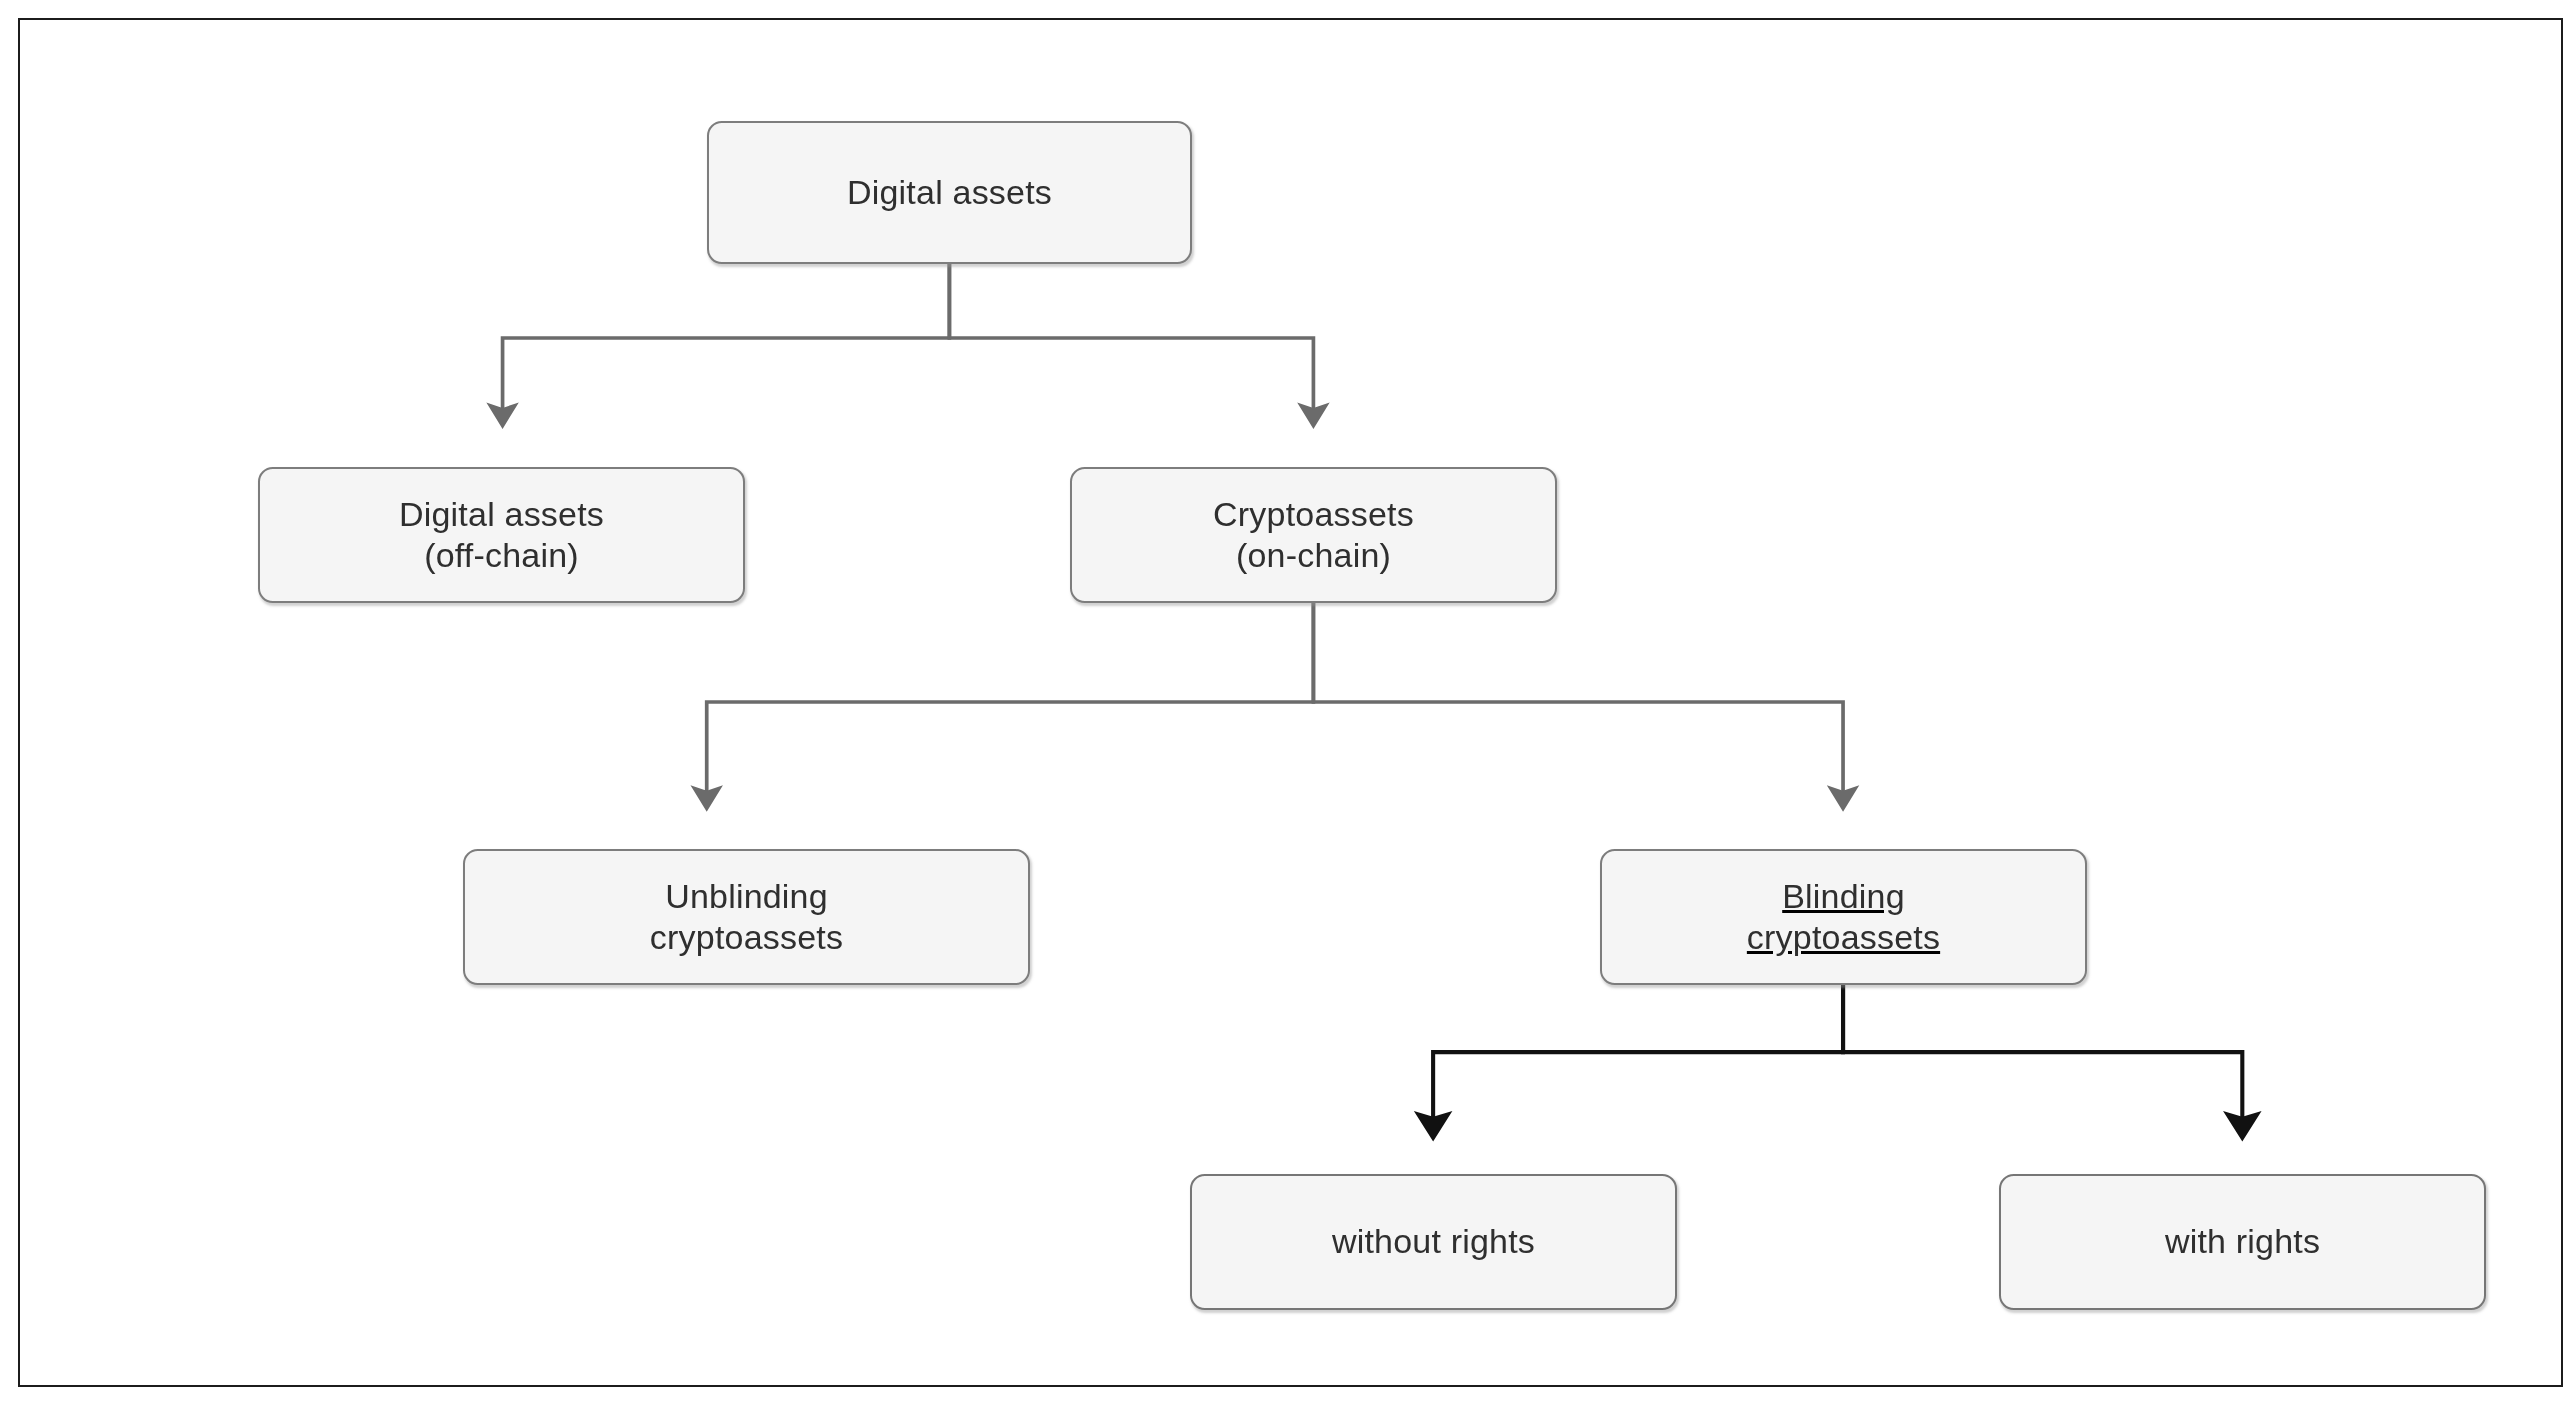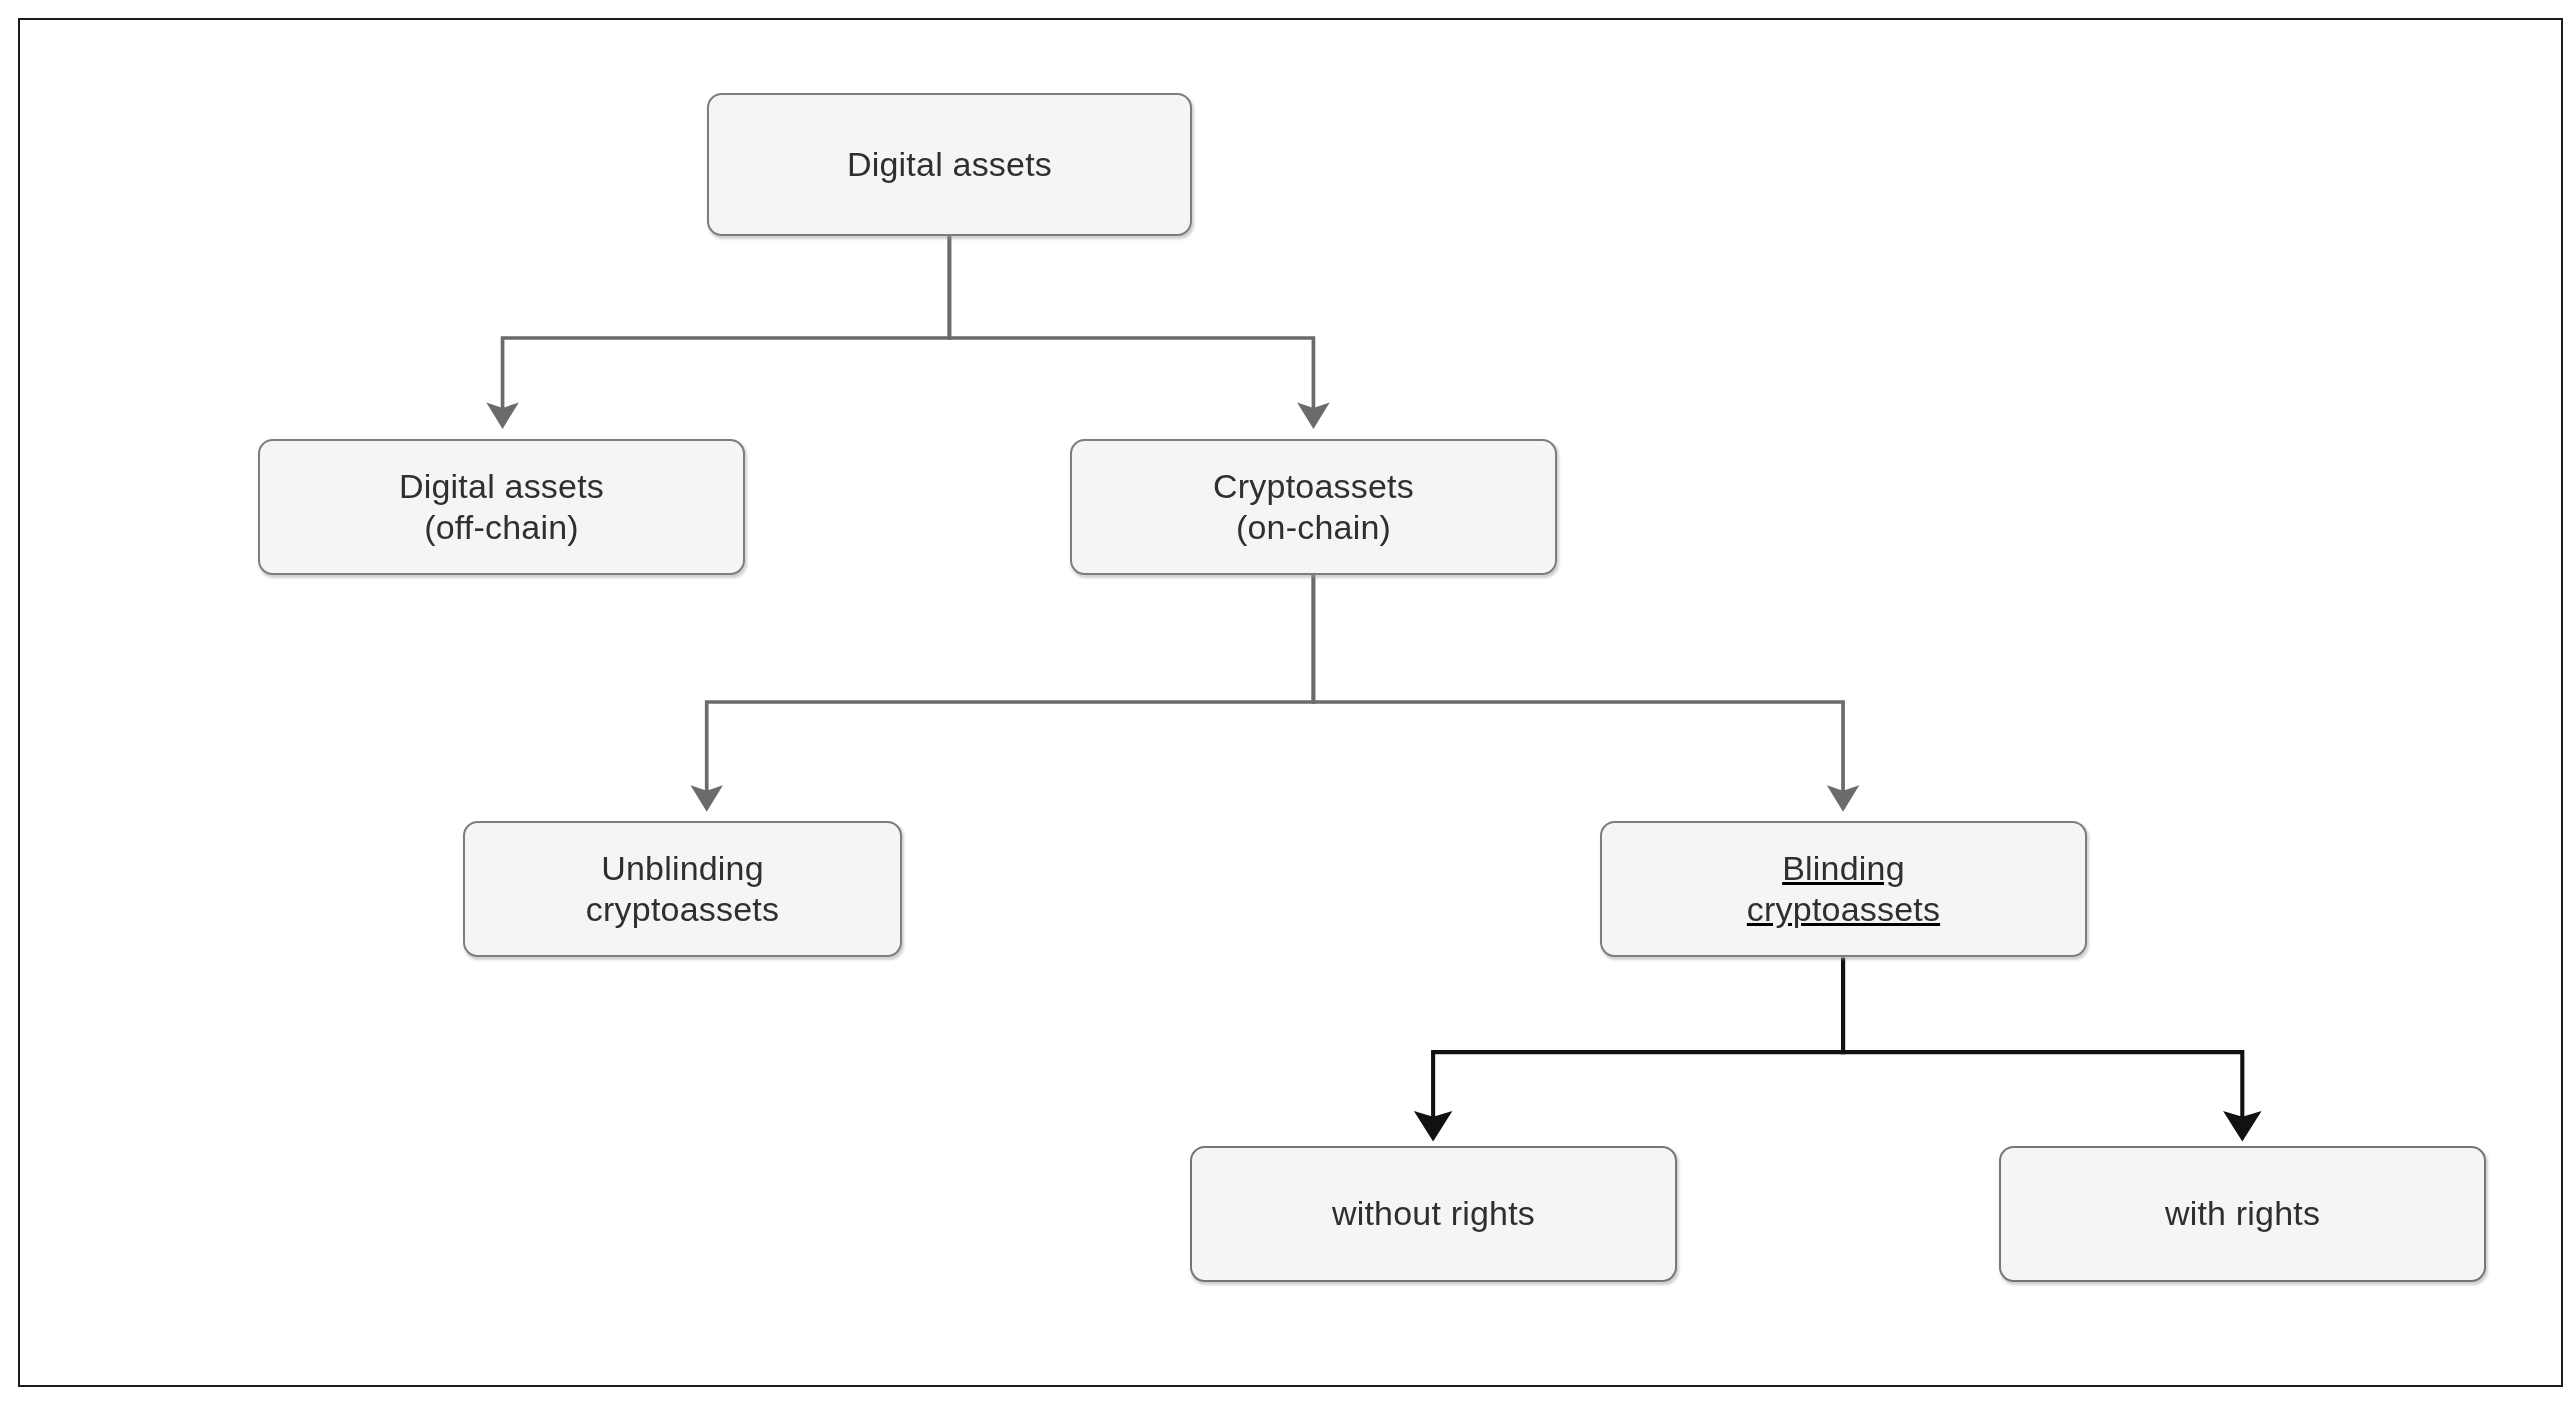--- a/index.html
+++ b/index.html
@@ -37,20 +37,21 @@
   .node-box {
     position: absolute;
     box-sizing: border-box;
     background: #f5f5f5;
     border: 2.5px solid #7d7d7d;
     border-radius: 14.8px;
     display: flex;
     align-items: center;
     justify-content: center;
     box-shadow: 1.6px 2.5px 2.5px rgba(150,150,150,0.45);
+    margin-top: 28px;
   }
   .node-box.dark-edge {
     border-color: #767676;
   }
   .node-label {
     color: #2f2f2f;
     font-size: 34px;
     line-height: 1.22;
     text-align: center;
     white-space: pre-line;
@@ -104,21 +105,21 @@
   <div class="node-box" style="left:258px; top:439px; width:487px; height:136px;">
     <span class="node-label">Digital assets
 (off-chain)</span>
   </div>
 
   <div class="node-box" style="left:1070px; top:439px; width:487px; height:136px;">
     <span class="node-label">Cryptoassets
 (on-chain)</span>
   </div>
 
-  <div class="node-box" style="left:463px; top:821px; width:439px; height:136px;">
+  <div class="node-box" style="left:463px; top:821px; width:567px; height:136px;">
     <span class="node-label">Unblinding
 cryptoassets</span>
   </div>
 
   <div class="node-box" style="left:1600px; top:821px; width:487px; height:136px;text-decoration:underline;">
     <span class="node-label">Blinding
 cryptoassets</span>
   </div>
 
   <div class="node-box dark-edge" style="left:1190px; top:1146px; width:487px; height:136px;">

